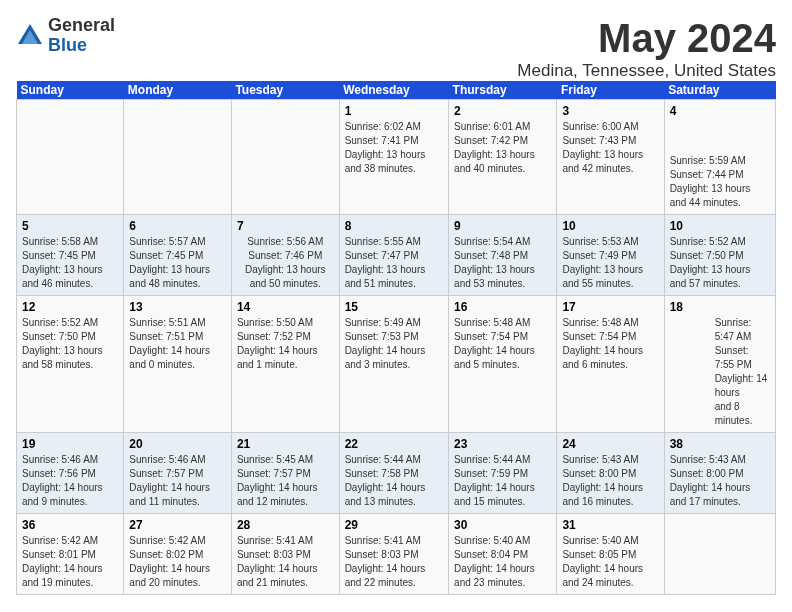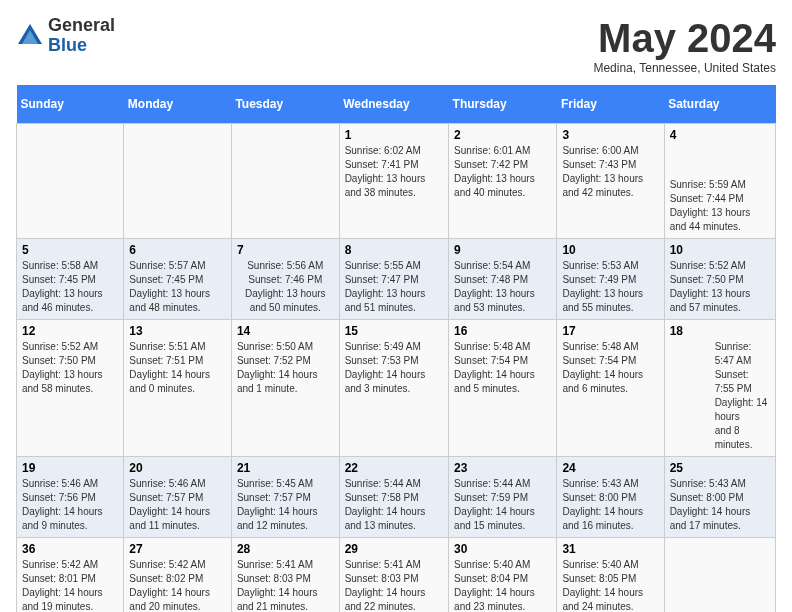--- a/index.html
+++ b/index.html
@@ -7,21 +7,20 @@
       font-family: Arial, sans-serif;
       background: #fff;
       width: 792px;
       min-height: 612px;
       padding: 16px;
     }
     .header-area {
       display: flex;
       justify-content: space-between;
       align-items: flex-start;
-      margin-bottom: 10px;
     }
     .logo {
       display: flex;
       align-items: center;
       gap: 4px;
     }
     .logo-text {
       font-size: 18px;
       font-weight: bold;
       line-height: 1.1;
@@ -34,32 +33,32 @@
     }
     .title-area {
       text-align: right;
     }
     .main-title {
       font-size: 40px;
       font-weight: bold;
       color: #333;
     }
     .subtitle {
-      font-size: 12px;
+      font-size: 17px;
       color: #333;
     }
     table {
       width: 100%;
       border-collapse: collapse;
       font-size: 10.5px;
     }
     thead tr th {
-      background-color: #3b82f6;
+      background-color: #1d4ed8;
       color: #fff;
-      padding: 12px 4px;
+      padding: 2px 4px;
       text-align: left;
       font-size: 12px;
       font-weight: bold;
     }
     tbody tr td {
       border: 1px solid #ccc;
       padding: 4px 5px;
       vertical-align: top;
       width: 113px;
       min-height: 80px;
@@ -290,21 +289,21 @@
 and 15 minutes.</div>
         </td>
         <td>
           <span class="day-number">24</span>
           <div class="day-info" style="white-space: pre-line;">Sunrise: 5:43 AM
 Sunset: 8:00 PM
 Daylight: 14 hours
 and 16 minutes.</div>
         </td>
         <td>
-          <span class="day-number">25</span>
+          <span class="day-number">38</span>
           <div class="day-info" style="white-space: pre-line;">Sunrise: 5:43 AM
 Sunset: 8:00 PM
 Daylight: 14 hours
 and 17 minutes.</div>
         </td>
       </tr>
       <tr>
         <td>
           <span class="day-number">36</span>
           <div class="day-info" style="white-space: pre-line;">Sunrise: 5:42 AM

